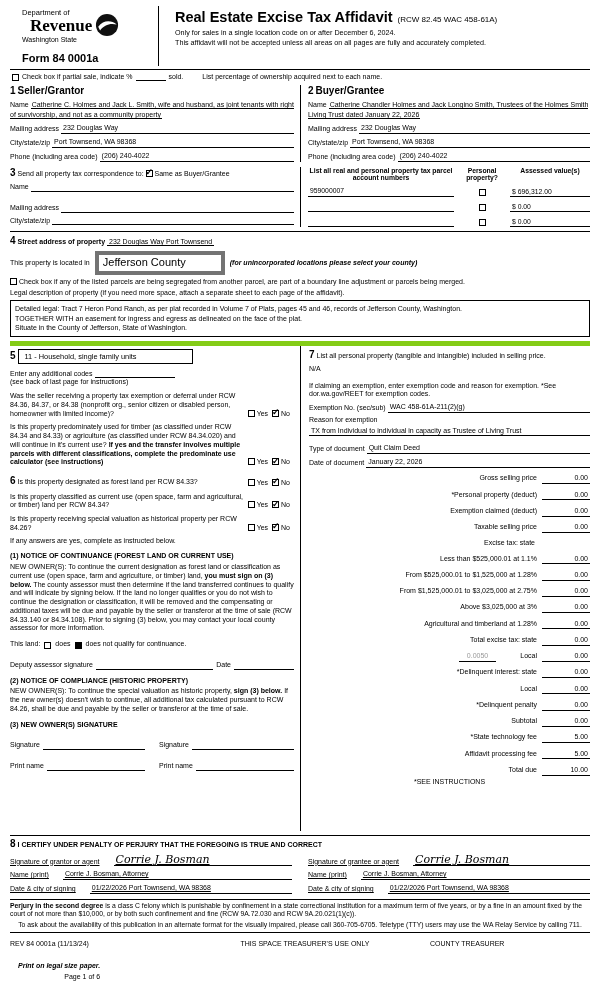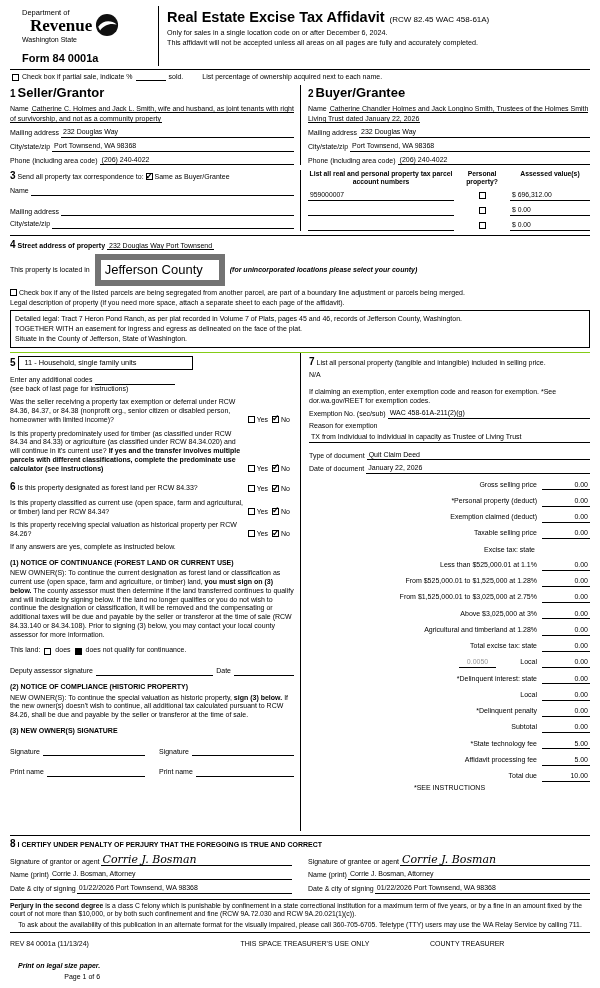--- a/index.html
+++ b/index.html
@@ -9,36 +9,36 @@
   .b { font-weight:bold; } .i { font-style:italic; }
 
   
   .hdr { display:flex; gap:8px; }
   .hdr-left { width:140px; flex:none; padding-left:12px; padding-top:2px; }
   .brand { display:flex; align-items:center; gap:3px; }
   .dept { font-size:7.5px; }
   .wordmark { font-family:"Liberation Serif", serif; font-weight:bold; font-size:17px; line-height:1.05;margin-left:8px; }
   .state { font-size:7px; margin-top:1px; }
   .form-no { font-size:11px; font-weight:bold; margin-top:7px; }
-  .hdr-right { flex:1; border-left:1.5px solid #000; padding-left:8px; padding-top:2px; }
+  .hdr-right { flex:1; border-left:1.5px solid #000; padding-left:16px; padding-top:2px; }
   .title { font-size:14.5px; font-weight:bold; }
   .title-ref { font-size:8px; margin-left:3px; }
   .note { font-size:7.2px; margin-top:1.5px; }
 
   
   .cb { display:inline-block; width:7px; height:7px; border:1px solid #000; position:relative; vertical-align:-1px; background:#fff; flex:none; }
   .cb.checked::after { content:"✓"; position:absolute; left:-1px; top:-3.5px; font-size:9px; font-weight:bold; }
   .cb.filled { background:#000; }
   .blank { display:inline-block; border-bottom:1px solid #000; height:8px; }
   .w30{width:30px;} .w60{width:60px;} .w80{width:80px;}
   .grow { flex:1; }
   .fill { border-bottom:1px solid #000; padding:0 2px; }
   .field { display:flex; align-items:flex-end; gap:2px; margin-top:4px; }
   .sec-num { font-weight:bold; font-size:10px; }
-  .sec-title { font-weight:bold; font-size:13px; }
+  .sec-title { font-weight:bold; font-size:10px; }
 
   .partial-row { display:flex; align-items:flex-end; gap:3px; border-top:1px solid #000; margin-top:3px; padding:3px 0 2px 2px; }
   .ownership-note { margin-left:16px; }
 
   .cols { display:grid; grid-template-columns:1fr 1fr; margin-top:2px; }
   .colL { padding-right:6px; }
   .colR { border-left:1px solid #000; padding-left:7px; }
 
   .namefield { margin-top:2px; line-height:1.45; }
   .namefield .fill { padding:0 1px; }
@@ -46,25 +46,25 @@
   
   .ptable { display:grid; grid-template-columns:1fr 46px 80px; column-gap:5px; font-size:6.8px; row-gap:5px; align-items:end; }
   .pt-h { font-weight:bold; text-align:center; align-self:start; line-height:1.15; }
   .pt-num { border-bottom:1px solid #000; height:10px; padding:0 2px; }
   .pt-cbcell { text-align:center; }
   .pt-val { border-bottom:1px solid #000; padding:0 2px; }
 
   
   .sec4 { margin-top:4px; border-top:1px solid #000; padding-top:3px; }
   .located-row { display:flex; align-items:center; gap:5px; margin-top:3px; }
-  .county-box { display:inline-block; border:6px solid #737373; padding:1.5px 4px; min-width:130px; font-size:13px; }
+  .county-box { display:inline-block; border:4px solid #737373; padding:1.5px 4px; min-width:130px; font-size:11px; }
   .legal-box { border:1px solid #000; padding:3px 4px; margin-top:2px; line-height:1.4; }
 
   
-  .main-cols { display:grid; grid-template-columns:1fr 1fr; flex:1; margin-top:4px; border-top:1px solid #84cc16; }
+  .main-cols { display:grid; grid-template-columns:1fr 1fr; flex:1; margin-top:4px; border-top:5px solid #84cc16; }
   .mainL { padding:3px 6px 0 0; }
   .mainR { border-left:1px solid #000; padding:3px 0 0 8px; }
 
   .code-box { display:inline-block; border:1px solid #000; padding:1.5px 6px; min-width:175px; font-size:7.4px; }
   .q-row { display:flex; align-items:flex-end; margin-top:5px; }
   .q-text { flex:1; }
   .yn { white-space:nowrap; padding-left:4px; }
   .ynl { margin:0 4px 0 2px; }
 
   .nhead { font-weight:bold; margin-top:7px; }
@@ -79,21 +79,21 @@
   .fee-label { text-align:right; }
   .fee-val { width:48px; border-bottom:1px solid #000; text-align:right; margin-left:5px; padding:0 2px; }
   .fee-heading { text-align:right; margin-right:55px; margin-top:6.5px; }
   .rate-fill { color:#999; border-bottom:1px solid #000; padding:0 8px; margin-right:24px; }
   .fee-min { font-weight:bold; text-align:center; margin-top:7px; font-size:7.2px; }
   .fee-see { text-align:center; margin-top:2px; }
 
   
   .sec8 { border-top:1px solid #000; margin-top:4px; padding-top:2px; }
   .cols8 { display:grid; grid-template-columns:1fr 1fr; column-gap:16px; }
-  .sigrow { display:flex; align-items:flex-end; gap:1px; margin-top:4px; }
+  .sigrow { display:flex; align-items:flex-end; gap:14px; margin-top:4px;text-decoration:underline; }
   .script { font-family:"DejaVu Serif", serif; font-style:italic; font-size:11px; line-height:1; }
 
   
   .perjury { border-top:1px solid #000; margin-top:5px; padding-top:2px; font-size:6.8px; }
   .tty { text-align:center; margin-top:2px; padding-bottom:3px; border-bottom:1px solid #000; font-size:6.8px; }
   .revrow { display:grid; grid-template-columns:170px 1fr 160px; margin-top:7px; font-size:7px; align-items:center; }
   .revrow .mid { text-align:center; }
   .stamprow { display:flex; justify-content:space-between; align-items:flex-end; margin-top:12px; padding:0 14px 2px 8px; }
   .stamp { font-family:"DejaVu Sans Mono", monospace; font-size:11.5px; letter-spacing:1.5px; color:#222; }
   .pright { text-align:right; font-size:7px; line-height:1.5; }

